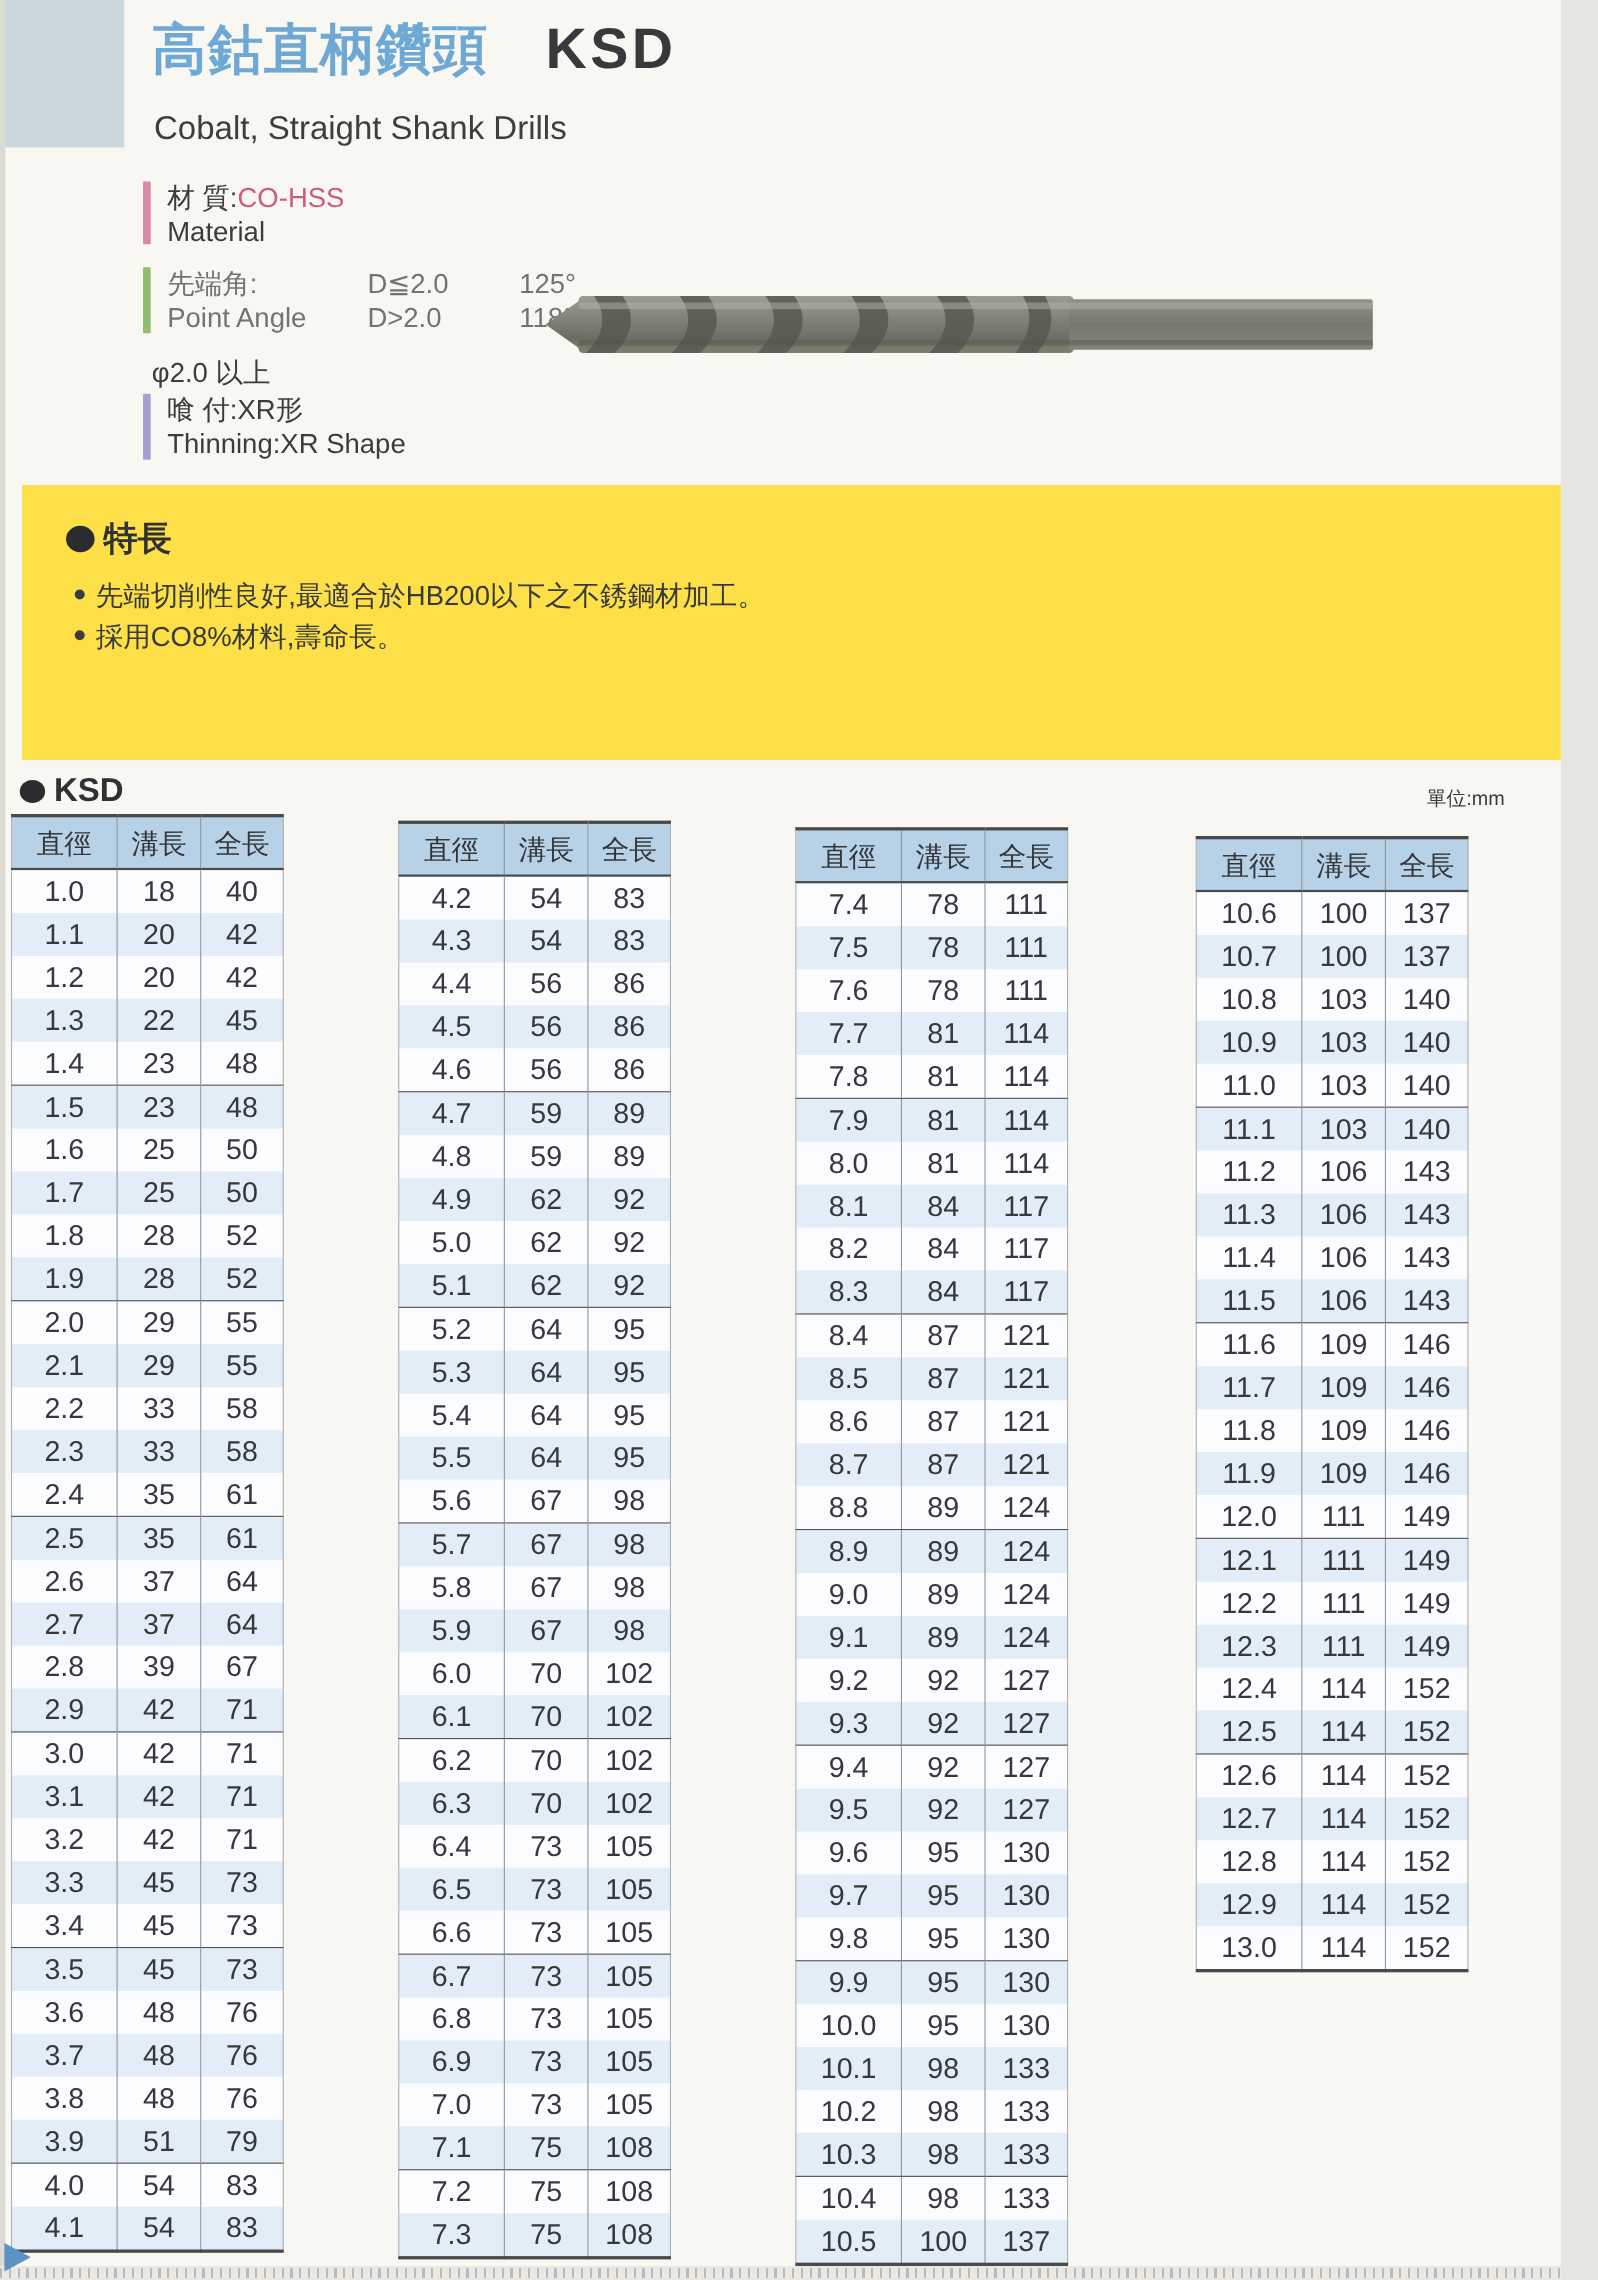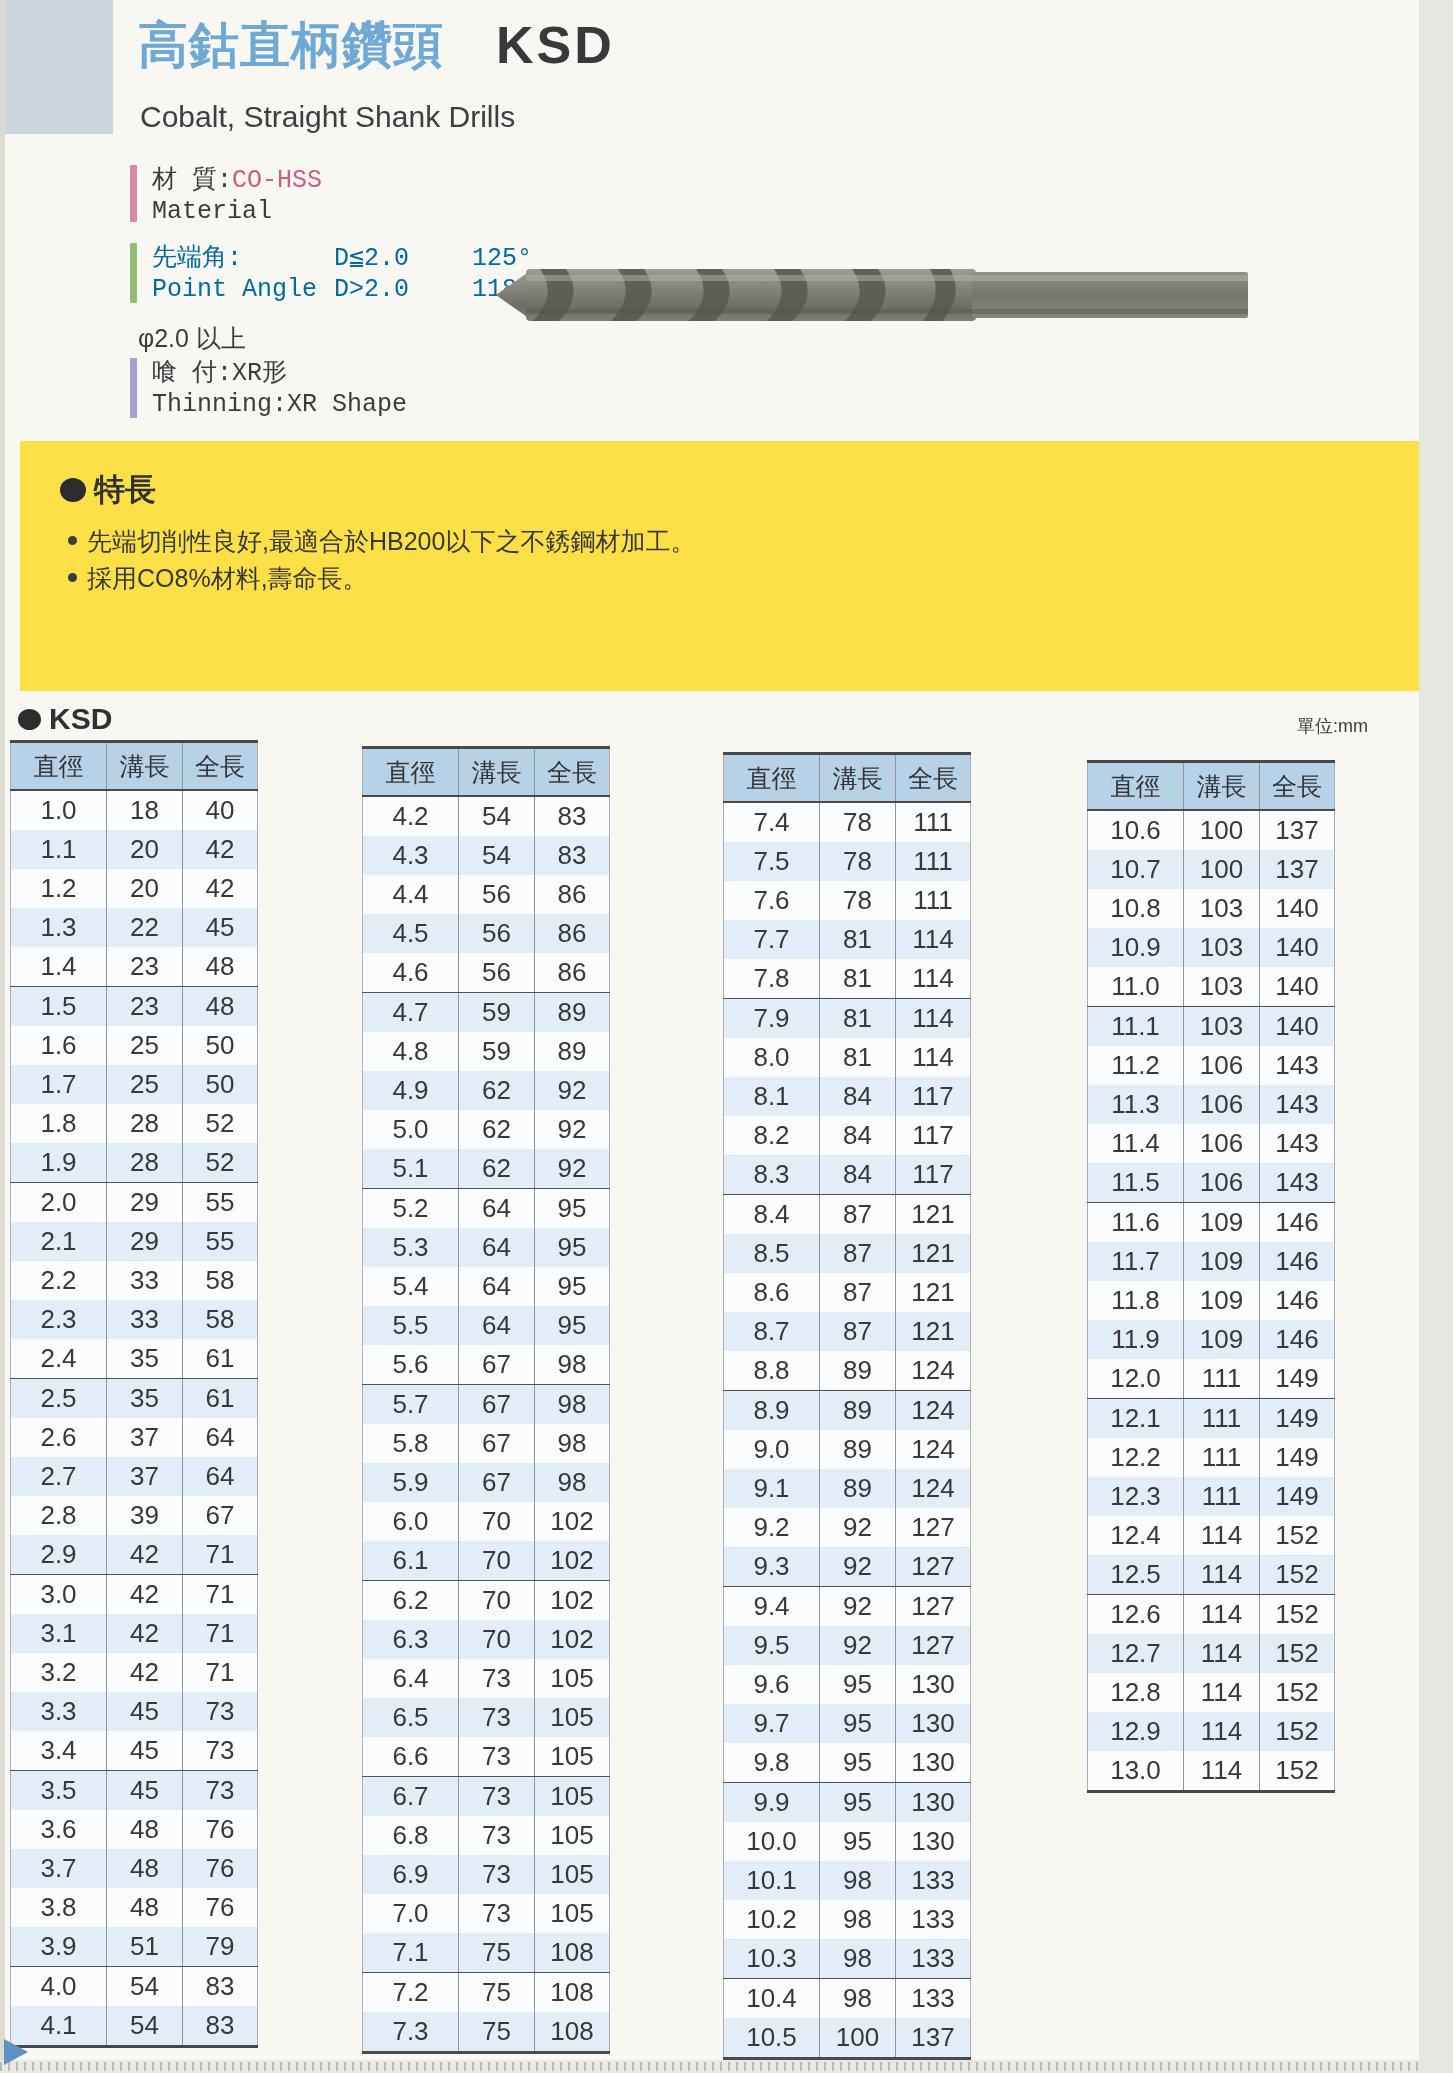--- a/index.html
+++ b/index.html
@@ -26,28 +26,28 @@
     border-left:24px solid #5e92c4;
   }
 
   
   .title-row{position:absolute;left:138px;top:18px;display:flex;align-items:flex-end;}
   .title-cn{font-size:50px;font-weight:bold;color:#6ea9d5;letter-spacing:1px;line-height:1.1;}
   .title-code{font-size:52px;font-weight:bold;color:#39393c;margin-left:52px;letter-spacing:3px;line-height:1.05;}
   .subtitle{position:absolute;left:140px;top:84px;font-size:30px;color:#3c3e40;margin-top:16px;}
 
   
-  .specblock{position:absolute;display:flex;font-family:Liberation Mono, monospace;}
+  .specblock{position:absolute;display:flex;}
   .accent-bar{width:7px;margin-right:15px;border-radius:1px;}
   .bar-pink{background:#d989a8;}
   .bar-green{background:#93bd72;}
   .bar-purple{background:#a79fd0;}
   .spec-lines{font-size:25px;line-height:1.25;color:#3a3c3e;}
   .spec-value-pink{color:#ce5c82;}
-  .angle-grid{display:grid;grid-template-columns:182px 138px auto;font-size:25px;line-height:1.25;color:#0369a1;}
+  .angle-grid{display:grid;grid-template-columns:182px 138px auto;font-size:25px;line-height:1.25;color:#737373;}
   .phi-note{position:absolute;left:138px;top:322px;font-size:25px;color:#3a3c3e;text-align:right;}
 
   
   .drill-img{position:absolute;left:492px;top:255px;}
 
   
   .feature-box{position:absolute;left:20px;top:441px;width:1433px;height:250px;background:#fde047;}
   .feature-title{position:absolute;left:40px;top:28px;display:flex;align-items:center;font-size:31px;font-weight:bold;color:#2f3133;}
   .dot{display:inline-block;width:26px;height:24px;border-radius:50%;background:#2c2c2e;margin-right:8px;}
   .feature-item{position:absolute;left:48px;font-size:25px;color:#37393b;display:flex;align-items:flex-start;}

